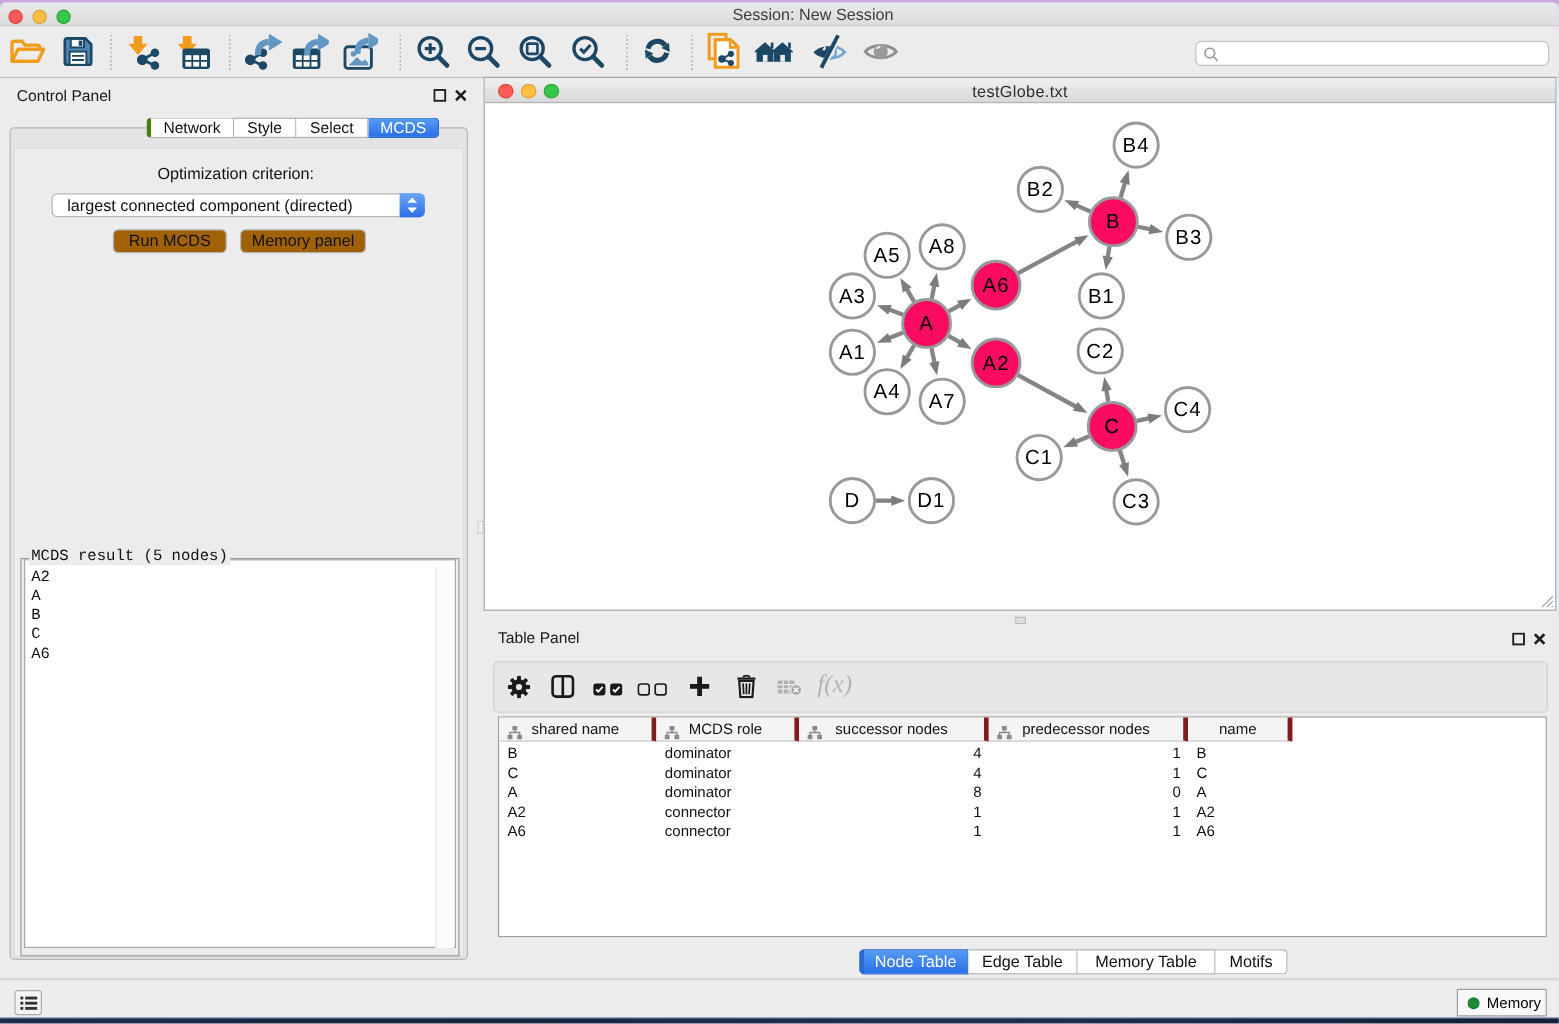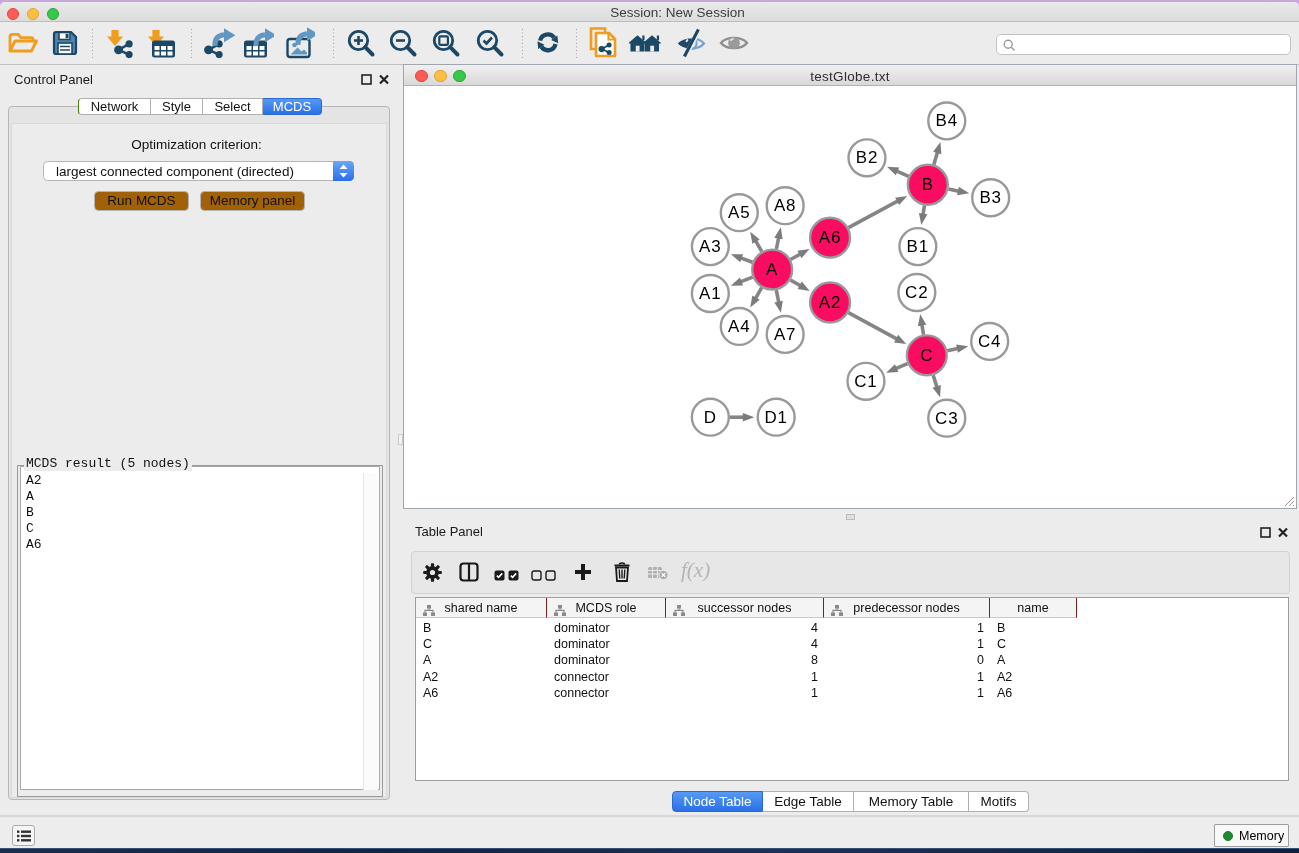--- a/index.html
+++ b/index.html
@@ -10,41 +10,41 @@
 #title { position:absolute; top:3px; width:100%; text-align:center; font-size:13.5px; color:#3c3c3c;margin-left:28px; }
 #toolbar { position:absolute; left:0; top:21px; width:100%; height:42px; background:#ececec; border-bottom:1px solid #c2c2c2; }
 .tsep { position:absolute; top:6px; height:30px; width:1px; background-image:linear-gradient(#9a9a9a 1.2px, transparent 1.2px); background-size:1px 3.5px; }
 #searchbox { position:absolute; left:996px; top:11px; width:295px; height:21px; background:#fff; border:1px solid #c2c2c2; border-radius:5px; }
 #main { position:absolute; left:0; top:64px; width:100%; height:754px; background:#ececec; }
 #statusbar { position:absolute; left:0; top:813px; width:100%; height:33px; background:#ededed; border-top:2px solid #d8d8d8; }
 #deskbottom { position:absolute; left:0; top:848px; width:100%; height:5px; background:linear-gradient(90deg,#1d2c48,#16243c 30%,#1f3050 60%,#141f36); border-top:1px solid #31517b; }
 .paneltitle { font-size:13px; color:#1a1a1a; }
 .tabseg { position:absolute; display:flex; height:17px; font-size:13px; }
 .tabseg span { display:flex; align-items:center; justify-content:center; background:#fff; border:1px solid #b0b0b0; border-left:none; color:#111; }
-.tabseg span:first-child { border-left:1px solid #4d7c0f; border-radius:4px 0 0 4px; }
+.tabseg span:first-child { border-left:4px solid #4d7c0f; border-radius:4px 0 0 4px;margin-left:44px; }
 .tabseg span:last-child { border-radius:0 4px 4px 0; }
 .tabseg span.sel { background:linear-gradient(#569af4,#2a70e8); border-color:#2a6ad0; color:#fff; }
 #cp-pane { position:absolute; left:8px; top:40px; width:382px; height:694px; border:1px solid #b6b6b6; border-radius:4px; background:#e4e4e4; }
 #cp-inner { position:absolute; left:2px; top:16px; width:376px; height:675px; background:#ececec; border:1px solid #d9d9d9; }
 #combo { position:absolute; left:43px; top:161px; width:311px; height:20px; background:#fff; border:1px solid #b5b5b5; border-radius:4.5px; font-size:13.5px; color:#111; }
 #combo .step { position:absolute; right:-1px; top:-1px; width:21px; height:20px; background:linear-gradient(#6aa6f7,#2a6fe8); border-radius:0 4.5px 4.5px 0; }
 .btn { position:absolute; height:20px; background:#a16207; border:1px solid #b5b5b5; border-radius:4.5px; font-size:13.5px; color:#111; text-align:center; line-height:18px; }
 #fieldset { position:absolute; left:17px; top:393px; width:366px; height:338px;font-family:Liberation Mono, monospace; }
 #fieldset .bord { position:absolute; left:0; top:6px; width:100%; height:332px; border:1px solid #9a9a9a; }
 #fieldset .leg { position:absolute; left:7px; top:-3px; background:#ececec; padding:0 2px; font-size:13px; color:#111; z-index:3; }
 #mlist { position:absolute; left:3px; top:7px; width:360px; height:324px; background:#fff; border:1px solid #a8a8a8; font-size:13px; color:#111; }
 #mlist .sb { position:absolute; right:1px; top:6px; width:15px; height:317px; background:#fbfbfb; border-left:1px solid #e6e6e6; }
 #netwin { position:absolute; left:403px; top:62px; width:894px; height:445px; background:#fff; border:1px solid #9fa6ae; }
 #nettitle { position:absolute; left:0; top:0; width:100%; height:21px; background:linear-gradient(#f0f0f0,#d8d8d8); border-bottom:1px solid #b3b3b3; }
 #nettitle .t { position:absolute; top:4px; width:100%; text-align:center; font-size:13.5px; color:#2e2e2e; letter-spacing:0.3px; }
 .ntl { position:absolute; top:4.5px; width:12.5px; height:12.5px; border-radius:50%; }
 #tablepanel { position:absolute; left:394px; top:511px; width:905px; height:307px; }
 #tp-toolbar { position:absolute; left:17px; top:38px; width:879px; height:43px; background:#e7e7e7; border:1px solid #d2d2d2; border-radius:4px; }
 #tp-table { position:absolute; left:21px; top:84px; width:874px; height:184px; background:#fff; border:1px solid #9e9e9e; }
-.th { position:absolute; top:0; height:20px; background:#f4f4f4; border-right:1px solid #7f1d1d; border-bottom:1px solid #c9c9c9; font-size:12.5px; color:#111; text-align:center; line-height:20px; }
+.th { position:absolute; top:0; height:20px; background:#f4f4f4; border-right:4px solid #7f1d1d; border-bottom:1px solid #c9c9c9; font-size:12.5px; color:#111; text-align:center; line-height:20px; }
 .th i { position:absolute; left:6px; top:3px; font-style:normal; }
 .td { position:absolute; font-size:12.5px; color:#111; height:16px; line-height:16px; }
 #bottomtabs { left:278px; top:278px; height:21px !important; font-size:13.5px; }
 #memory { position:absolute; left:1214px; top:822px; width:75px; height:23px; background:#f8f8f8; border:1px solid #9e9e9e; border-radius:1px; font-size:12.5px; color:#000; }
 #listbtn { position:absolute; left:12px; top:823px; width:23px; height:21px; background:#f5f5f5; border:1px solid #ababab; border-radius:3px; text-align:center; padding-top:3px; }
 </style></head><body>
 <div id="win">
   <div id="titlebar">
     <div class="tl" style="left:7px;background:#fc5b57;border:0.5px solid #e2463f"></div>
     <div class="tl" style="left:27px;background:#fdbe41;border:0.5px solid #e0a135"></div>

